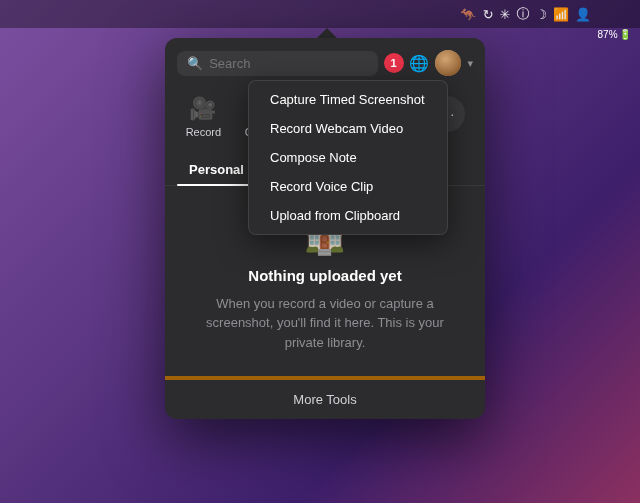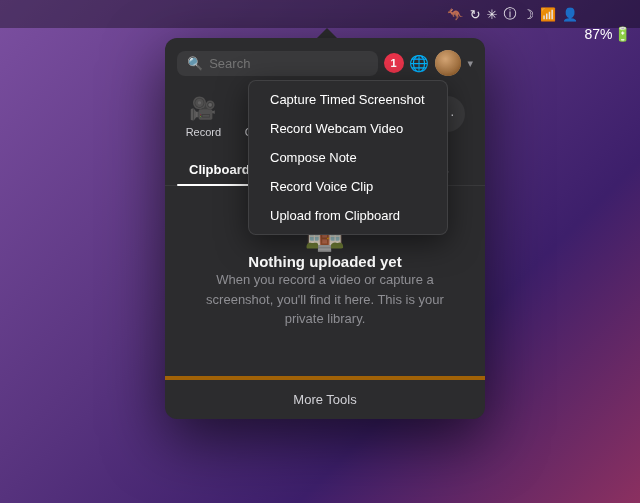--- a/index.html
+++ b/index.html
@@ -33,21 +33,21 @@
       color: #fff;
       font-size: 13px;
       opacity: 0.9;
     }
 
     .battery-container {
       display: flex;
       align-items: center;
       gap: 2px;
       color: #fff;
-      font-size: 14px;
+      font-size: 10px;
       margin-top: 40px;
     }
 
     
     .popup-wrapper {
       position: absolute;
       top: 28px;
       left: 165px;
       width: 320px;
       z-index: 20;
@@ -233,20 +233,22 @@
       background: #fff;
       border-radius: 2px;
     }
 
     
     .content-area {
       height: 190px;
       display: flex;
       flex-direction: column;
       align-items: center;
+      justify-content: center;
+      gap: 10px;
       padding: 20px;
     }
 
     .empty-icon {
       font-size: 40px;
       color: #636366;
     }
 
     .empty-title {
       font-size: 15px;
@@ -348,21 +350,21 @@
       <div class="action-btn">
         <span class="action-btn-icon">⬆</span>
         <span class="action-btn-label">Upload</span>
       </div>
       <div class="more-btn">
         <div class="more-icon-circle">···</div>
       </div>
     </div>
 
     <div class="tabs">
-      <div class="tab active">Clipboard</div>
+      <div class="tab active">Personal</div>
       <div class="tab">Shared</div>
       <div class="tab">Team</div>
       <div class="tab">Favorites</div>
     </div>
 
     <div class="content-area">
       <span class="empty-icon">🏠</span>
       <span class="empty-title">Nothing uploaded yet</span>
       <span class="empty-desc">When you record a video or capture a screenshot,
 you'll find it here. This is your private library.</span>

